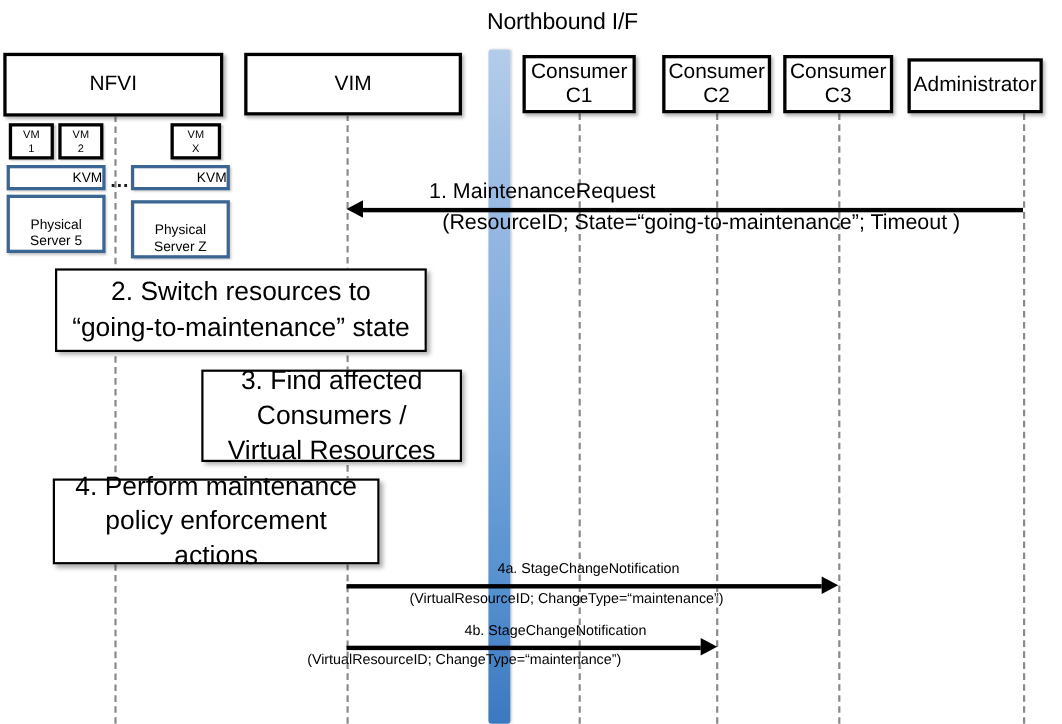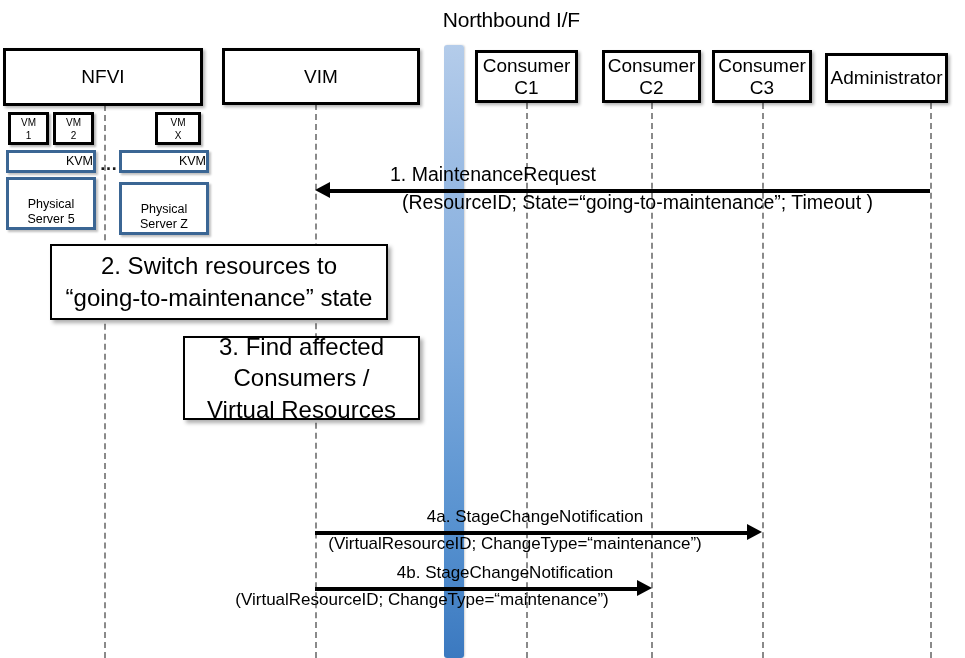--- a/index.html
+++ b/index.html
@@ -75,21 +75,21 @@
     border-top:8px solid transparent;border-bottom:8px solid transparent;
     border-right:15px solid #000000;
   }
   .arrowhead.right{
     border-top:8px solid transparent;border-bottom:8px solid transparent;
     border-left:15px solid #000000;
   }
   .msglabel{
     font-size:19.5px;line-height:24px;white-space:nowrap;text-align:center;
   }
-  .msglabel.small{font-size:17px;}
+  .msglabel.small{font-size:13px;}
 </style>
 </head>
 <body>
 
 <div id="canvas">
 
   <div class="abs title">Northbound I/F</div>
 
   <div class="abs lifeline" style="left:104px;top:105px;height:553px;"></div>
   <div class="abs lifeline" style="left:315px;top:104px;height:554px;"></div>
@@ -167,20 +167,24 @@
     <span>2. Switch resources to</span>
     <span>“going-to-maintenance” state</span>
   </div>
 
   <div class="abs stepbox" style="left:183px;top:336px;width:237px;height:84px;flex-direction:column;">
     <span>3. Find affected</span>
     <span>Consumers /</span>
     <span>Virtual Resources</span>
   </div>
 
+  <div class="abs stepbox" style="left:48px;top:435px;width:297px;height:78px;flex-direction:column;">
+    <span>4. Perform maintenance</span>
+    <span>policy enforcement actions</span>
+  </div>
 
   <div class="abs msglabel small" style="left:300px;top:505px;width:470px;">4a. StageChangeNotification</div>
   <div class="abs msgline" style="left:315px;top:531px;width:432px;"></div>
   <div class="abs arrowhead right" style="left:747px;top:524px;"></div>
   <div class="abs msglabel small" style="left:265px;top:532px;width:500px;">(VirtualResourceID; ChangeType=“maintenance”)</div>
 
   <div class="abs msglabel small" style="left:300px;top:561px;width:410px;">4b. StageChangeNotification</div>
   <div class="abs msgline" style="left:315px;top:587px;width:322px;"></div>
   <div class="abs arrowhead right" style="left:637px;top:580px;"></div>
   <div class="abs msglabel small" style="left:172px;top:588px;width:500px;">(VirtualResourceID; ChangeType=“maintenance”)</div>

